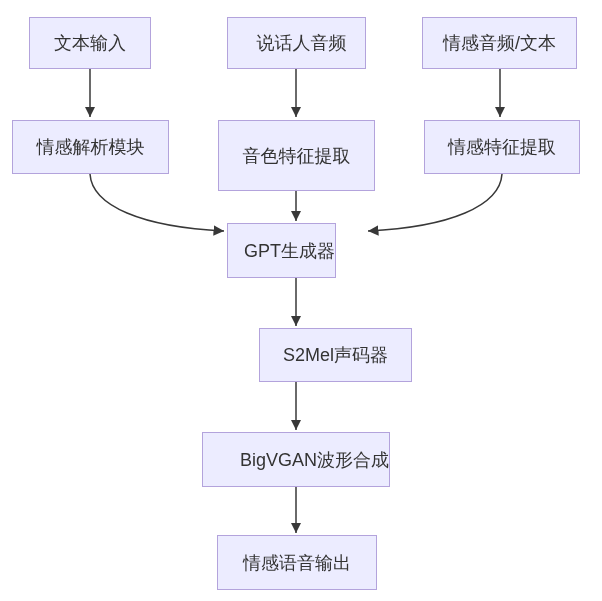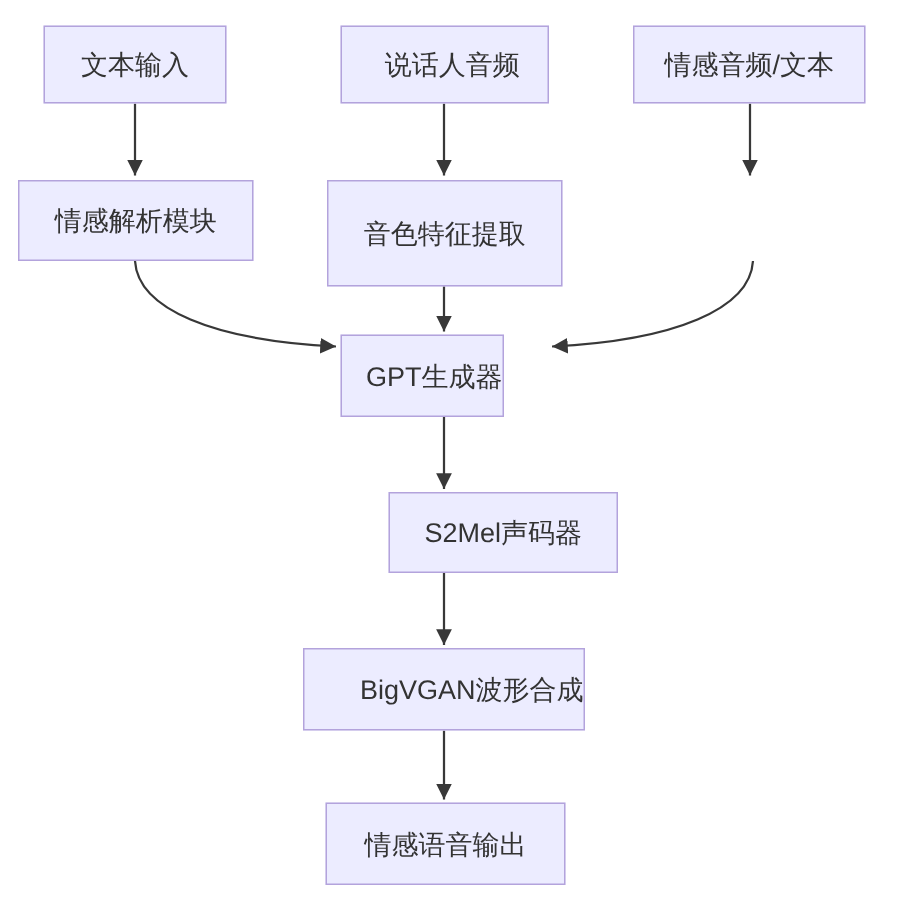--- a/index.html
+++ b/index.html
@@ -87,20 +87,23 @@
   </div>
   <div class="node n-emotion-audio-text">
     <span>情感音频/文本</span>
   </div>
   <div class="node n-emotion-parse">
     <span>情感解析模块</span>
   </div>
   <div class="node n-timbre-extract">
     <span>音色特征提取</span>
   </div>
+  <div class="node n-emotion-extract">
+    <span>情感特征提取</span>
+  </div>
   <div class="node n-gpt-generator">
     <span>GPT生成器</span>
   </div>
   <div class="node n-s2mel-vocoder">
     <span>S2Mel声码器</span>
   </div>
   <div class="node n-bigvgan-synth">
     <span>BigVGAN波形合成</span>
   </div>
   <div class="node n-emotion-speech-out">

